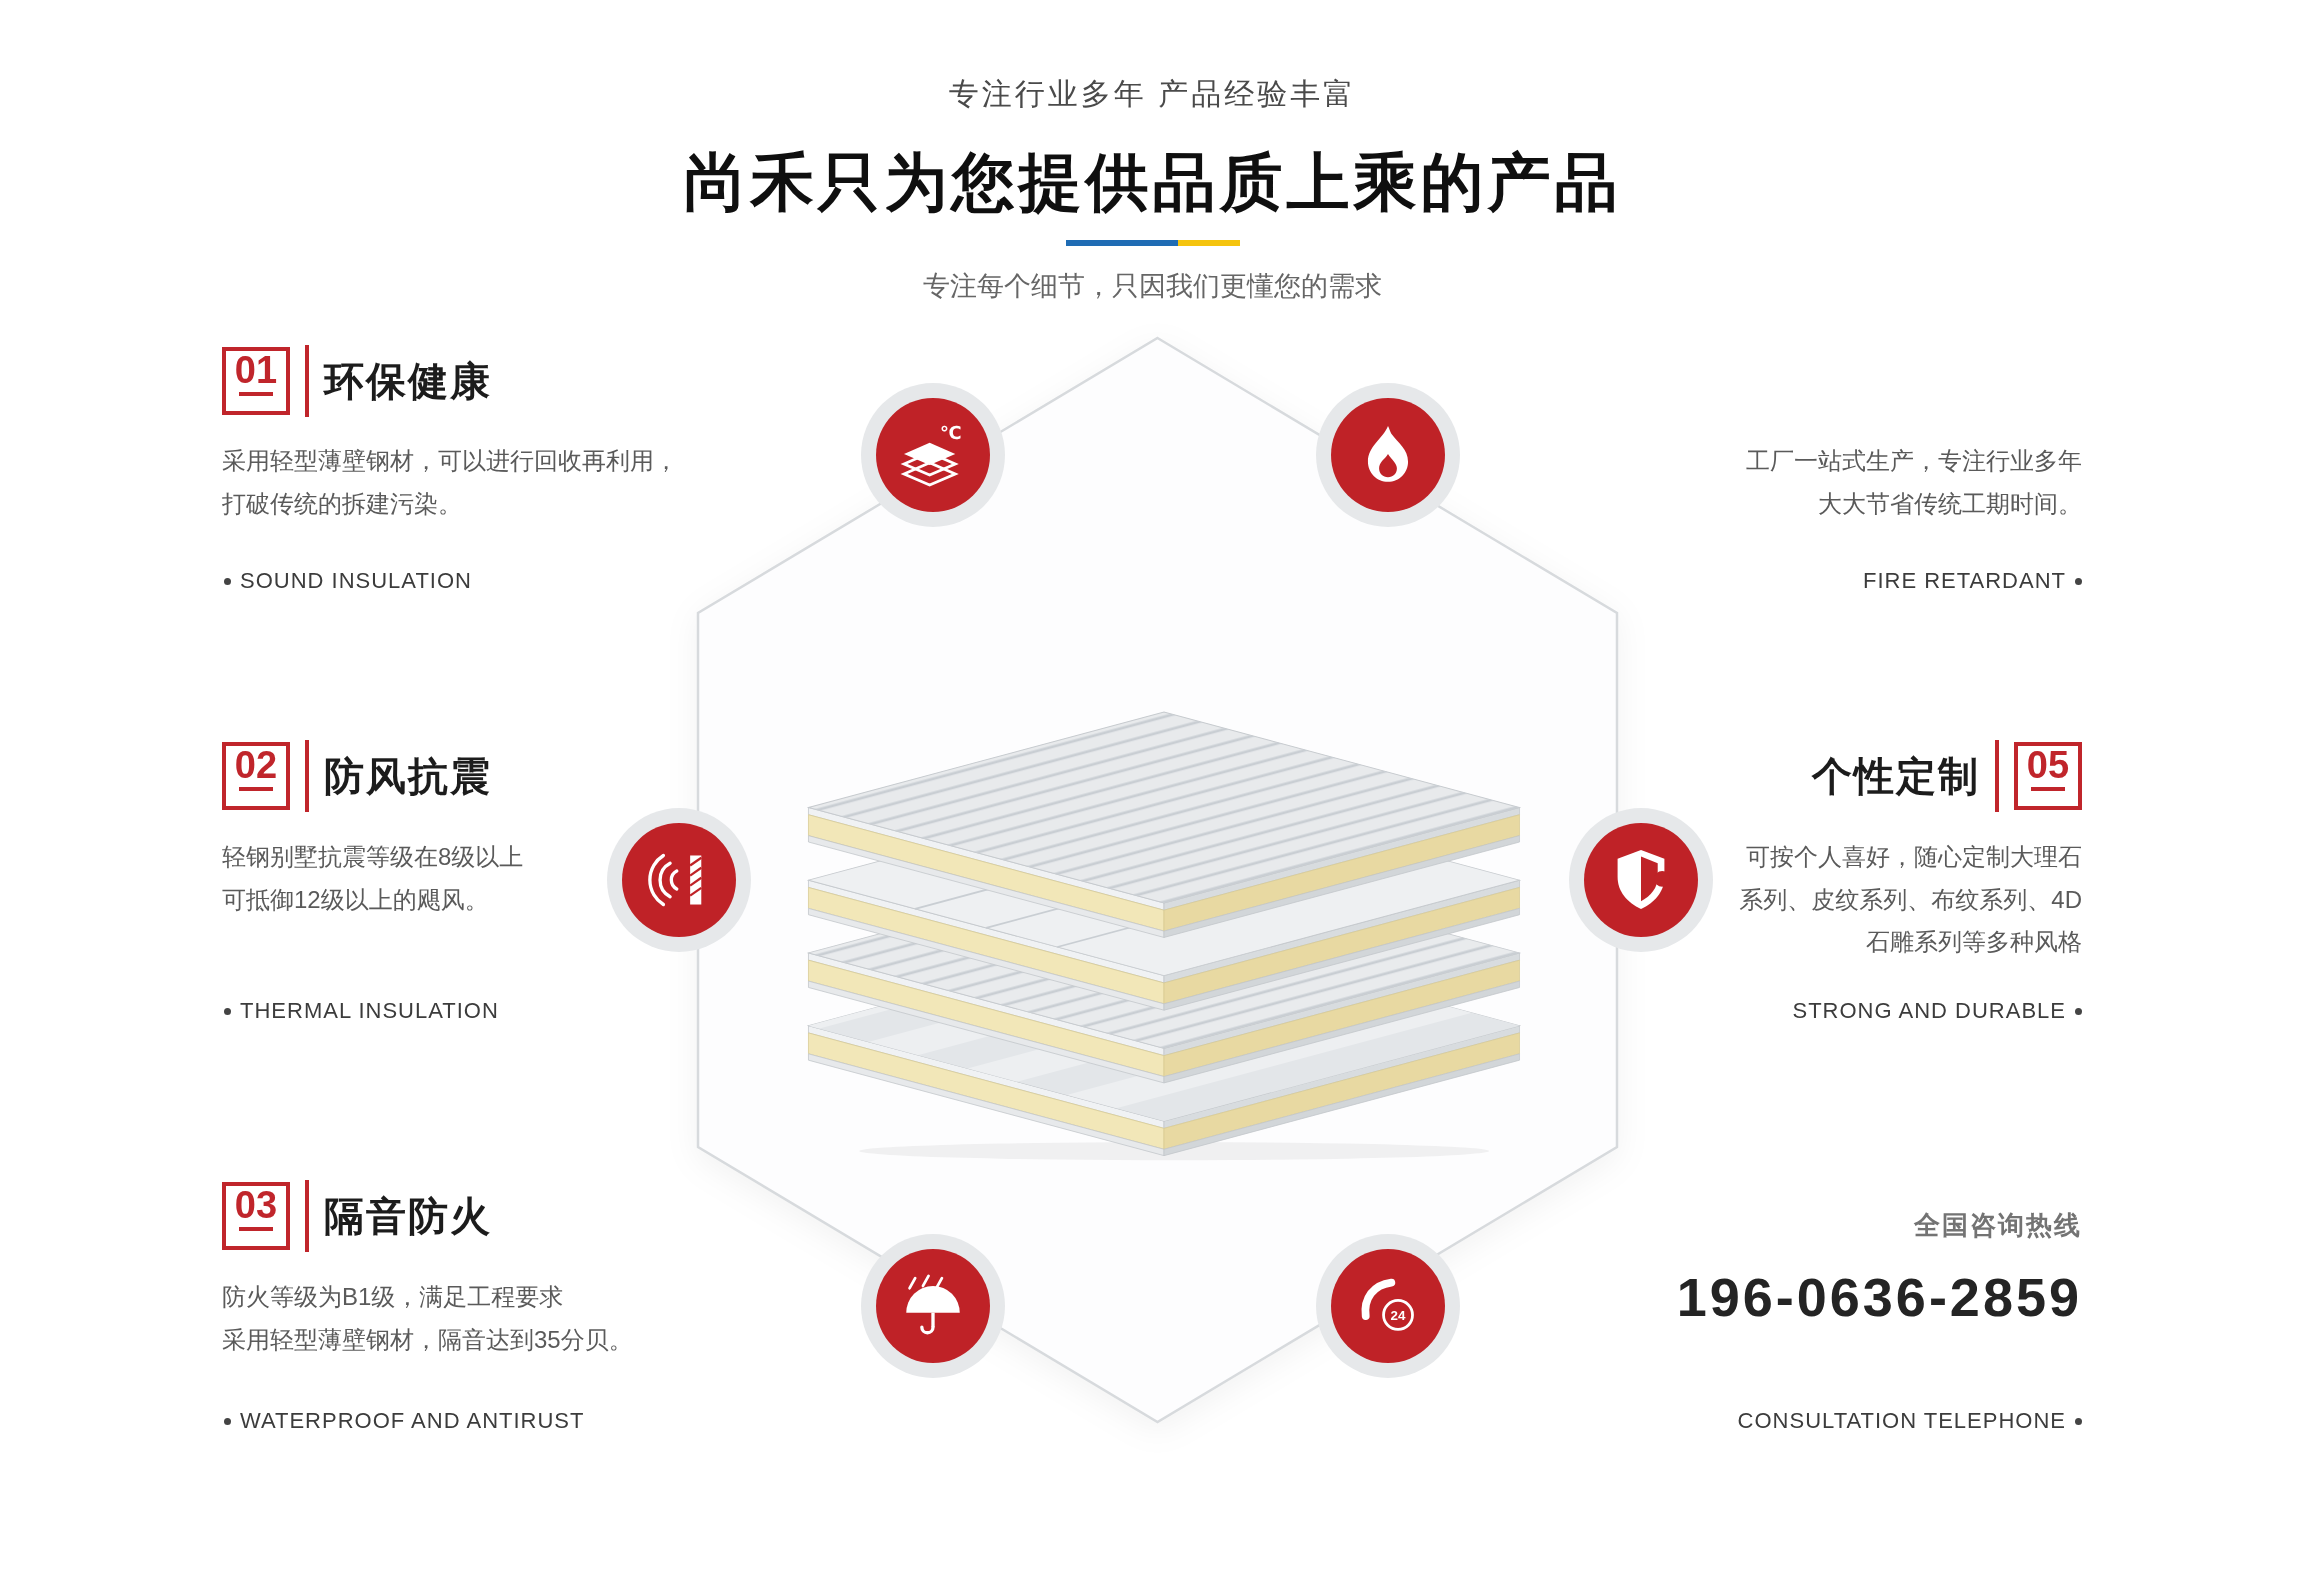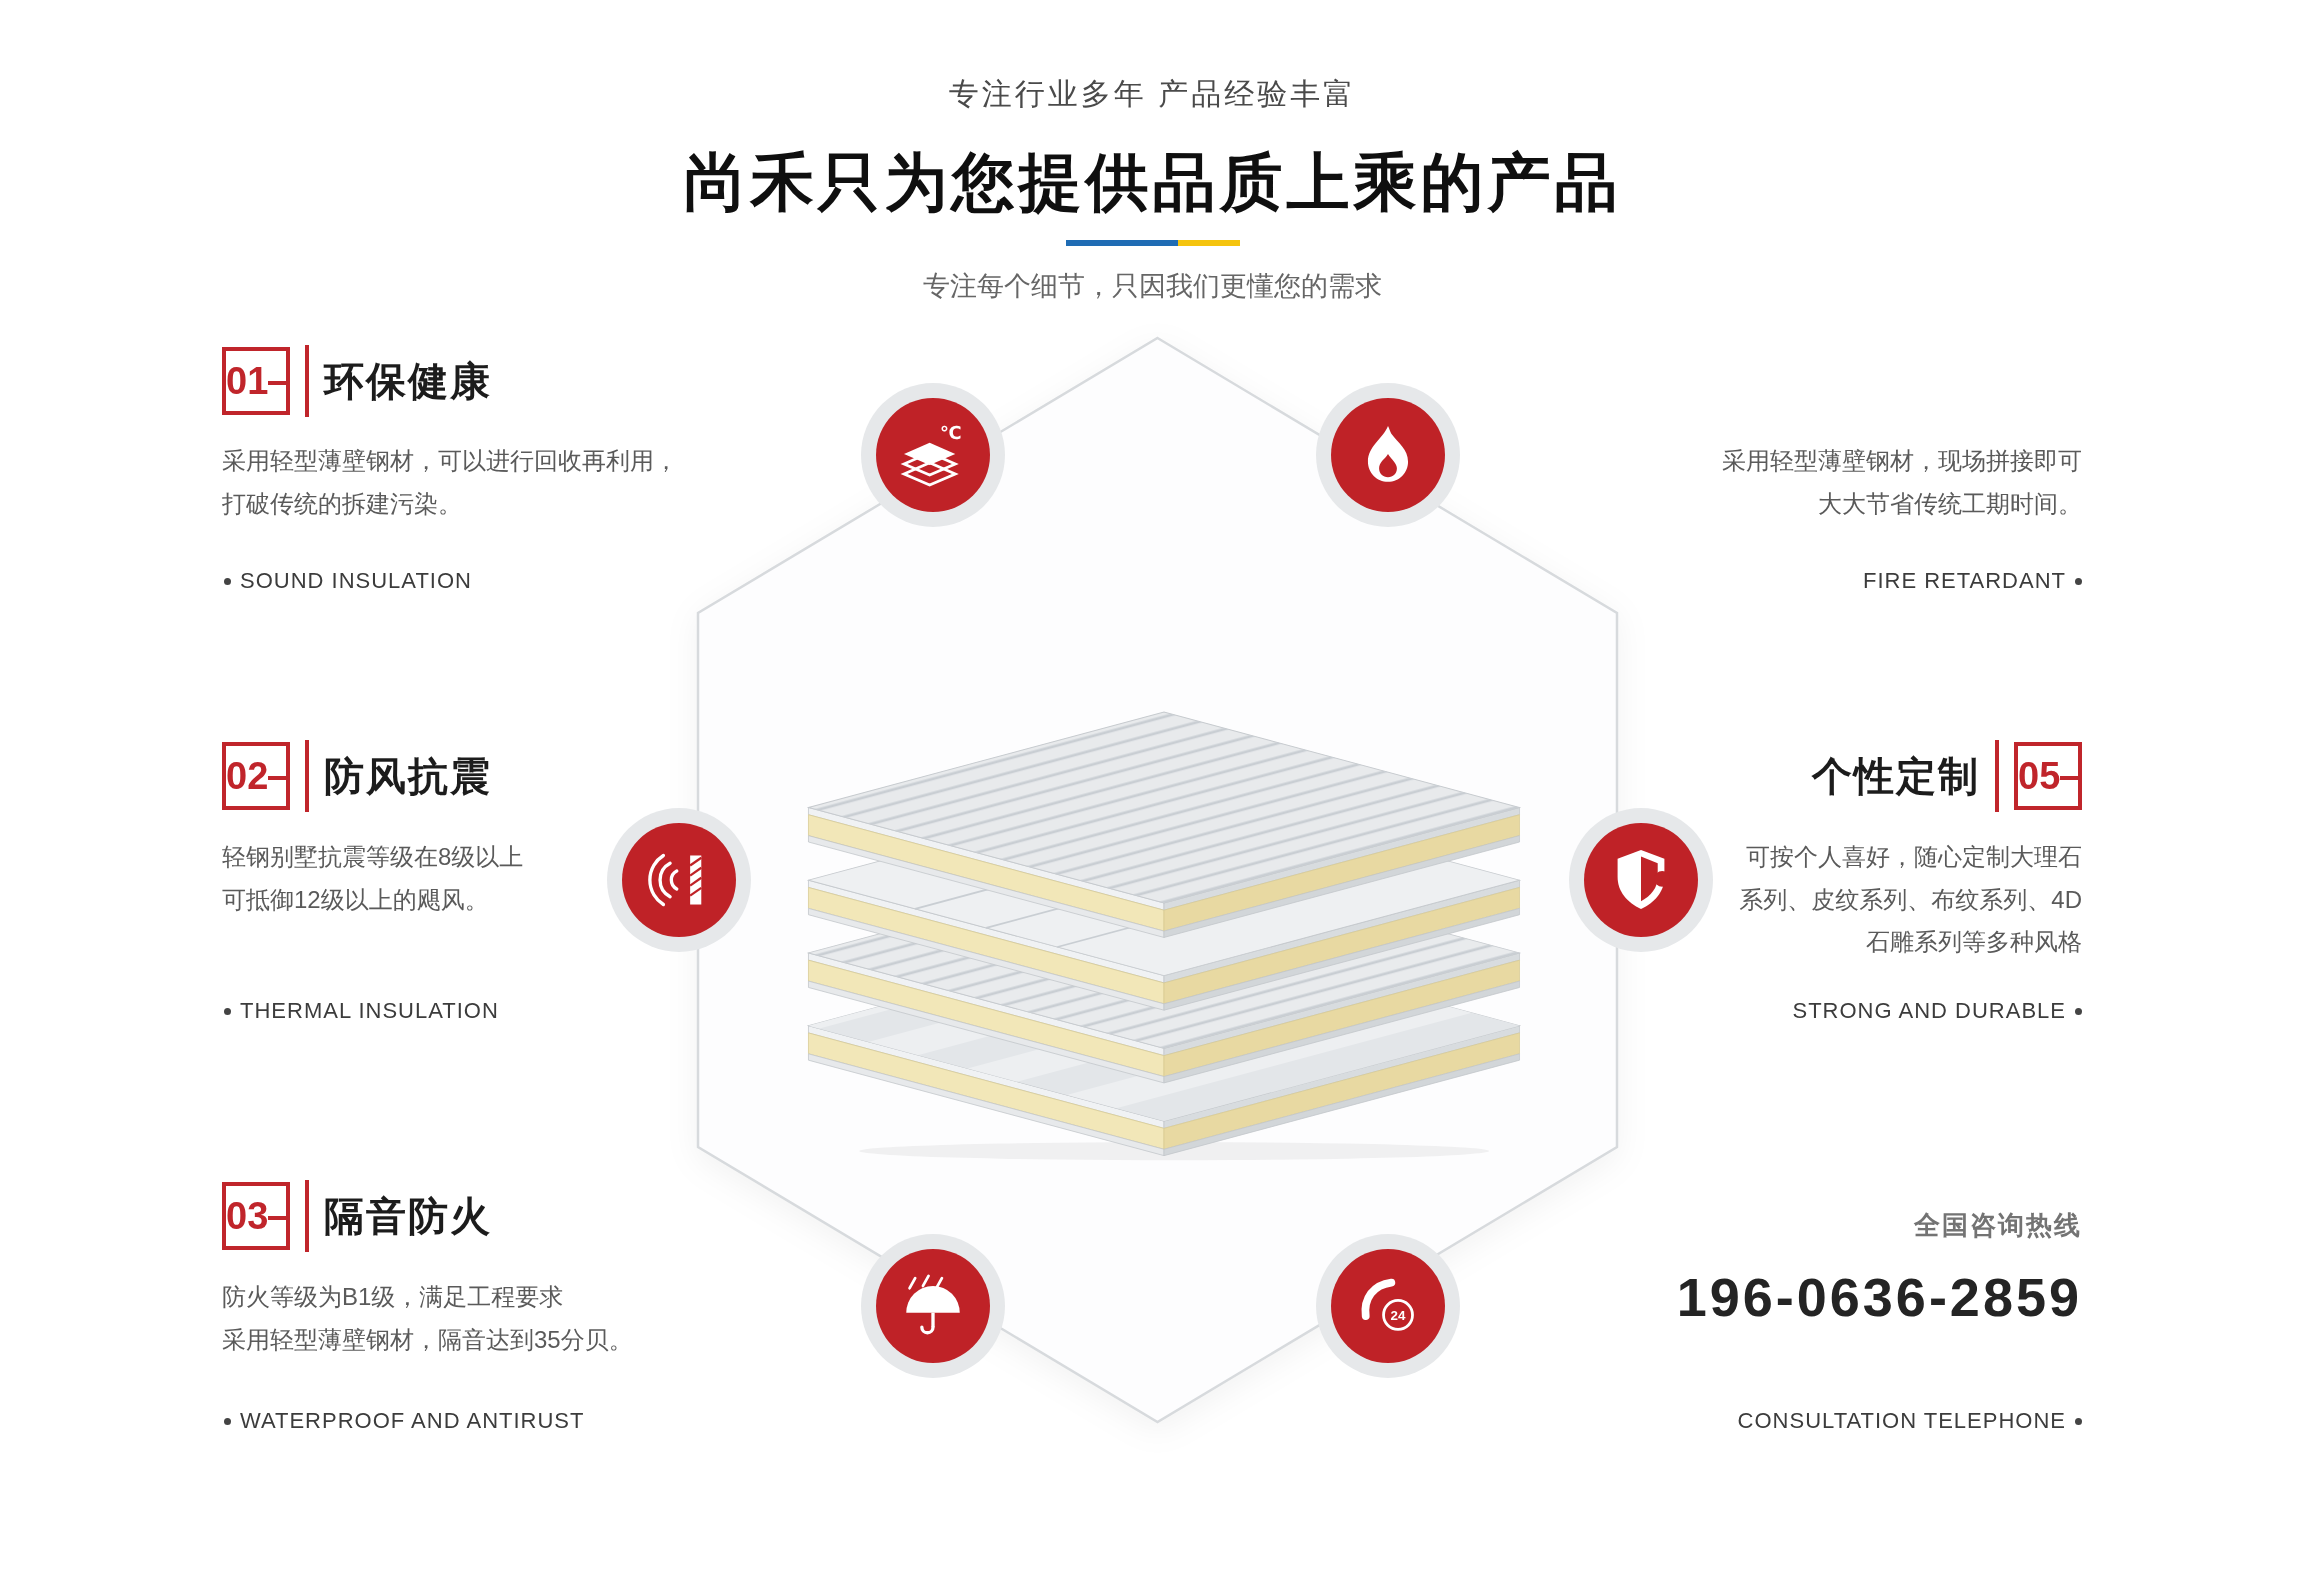--- a/index.html
+++ b/index.html
@@ -31,21 +31,21 @@
   .icon-inner{
     width:114px;height:114px;border-radius:50%;background:#bf2227;
     display:flex;align-items:center;justify-content:center;
   }
   .icon-inner svg{width:78px;height:78px;}
 
   
   .feature-head{position:absolute;display:flex;align-items:center;gap:15px;z-index:6;}
   .num-box{
     width:60px;height:60px;border:4px solid #c0252b;background:#fff;
-    display:flex;flex-direction:row;align-items:center;justify-content:flex-end;flex:0 0 auto;
+    display:flex;flex-direction:column;align-items:center;justify-content:flex-start;flex:0 0 auto;
   }
   .num{color:#c0252b;font-size:38px;font-weight:bold;line-height:1;}
   .num-underline{width:34px;height:4px;background:#c0252b;margin-top:3px;}
   .head-divider{width:4px;height:72px;background:#c0252b;flex:0 0 auto;}
   .feature-title{font-size:40px;font-weight:bold;color:#1c1c1c;letter-spacing:2px;white-space:nowrap;}
   .feature-desc{
     position:absolute;font-size:24px;color:#5a5a5a;line-height:1.78;
     white-space:pre-line;z-index:6;
   }
   .feature-desc.right{text-align:right;}
@@ -246,21 +246,21 @@
     <div class="head-divider"></div>
     <div class="feature-title">隔音防火</div>
   </div>
   <div class="feature-desc" style="left:222px;top:1276px;">防火等级为B1级，满足工程要求
 采用轻型薄壁钢材，隔音达到35分贝。</div>
   <div class="feature-tag" style="left:224px;top:1408px;">
     <span class="tag-dot"></span>
     <span>WATERPROOF AND ANTIRUST</span>
   </div>
 
-  <div class="feature-desc right" style="right:223px;top:440px;">采用轻型薄壁钢材，现场拼接即可
+  <div class="feature-desc right" style="right:223px;top:440px;">工厂一站式生产，专注行业多年
 大大节省传统工期时间。</div>
   <div class="feature-tag" style="right:223px;top:568px;">
     <span>FIRE RETARDANT</span>
     <span class="tag-dot"></span>
   </div>
 
   <div class="feature-head" style="right:223px;top:740px;">
     <div class="feature-title">个性定制</div>
     <div class="head-divider"></div>
     <div class="num-box">

